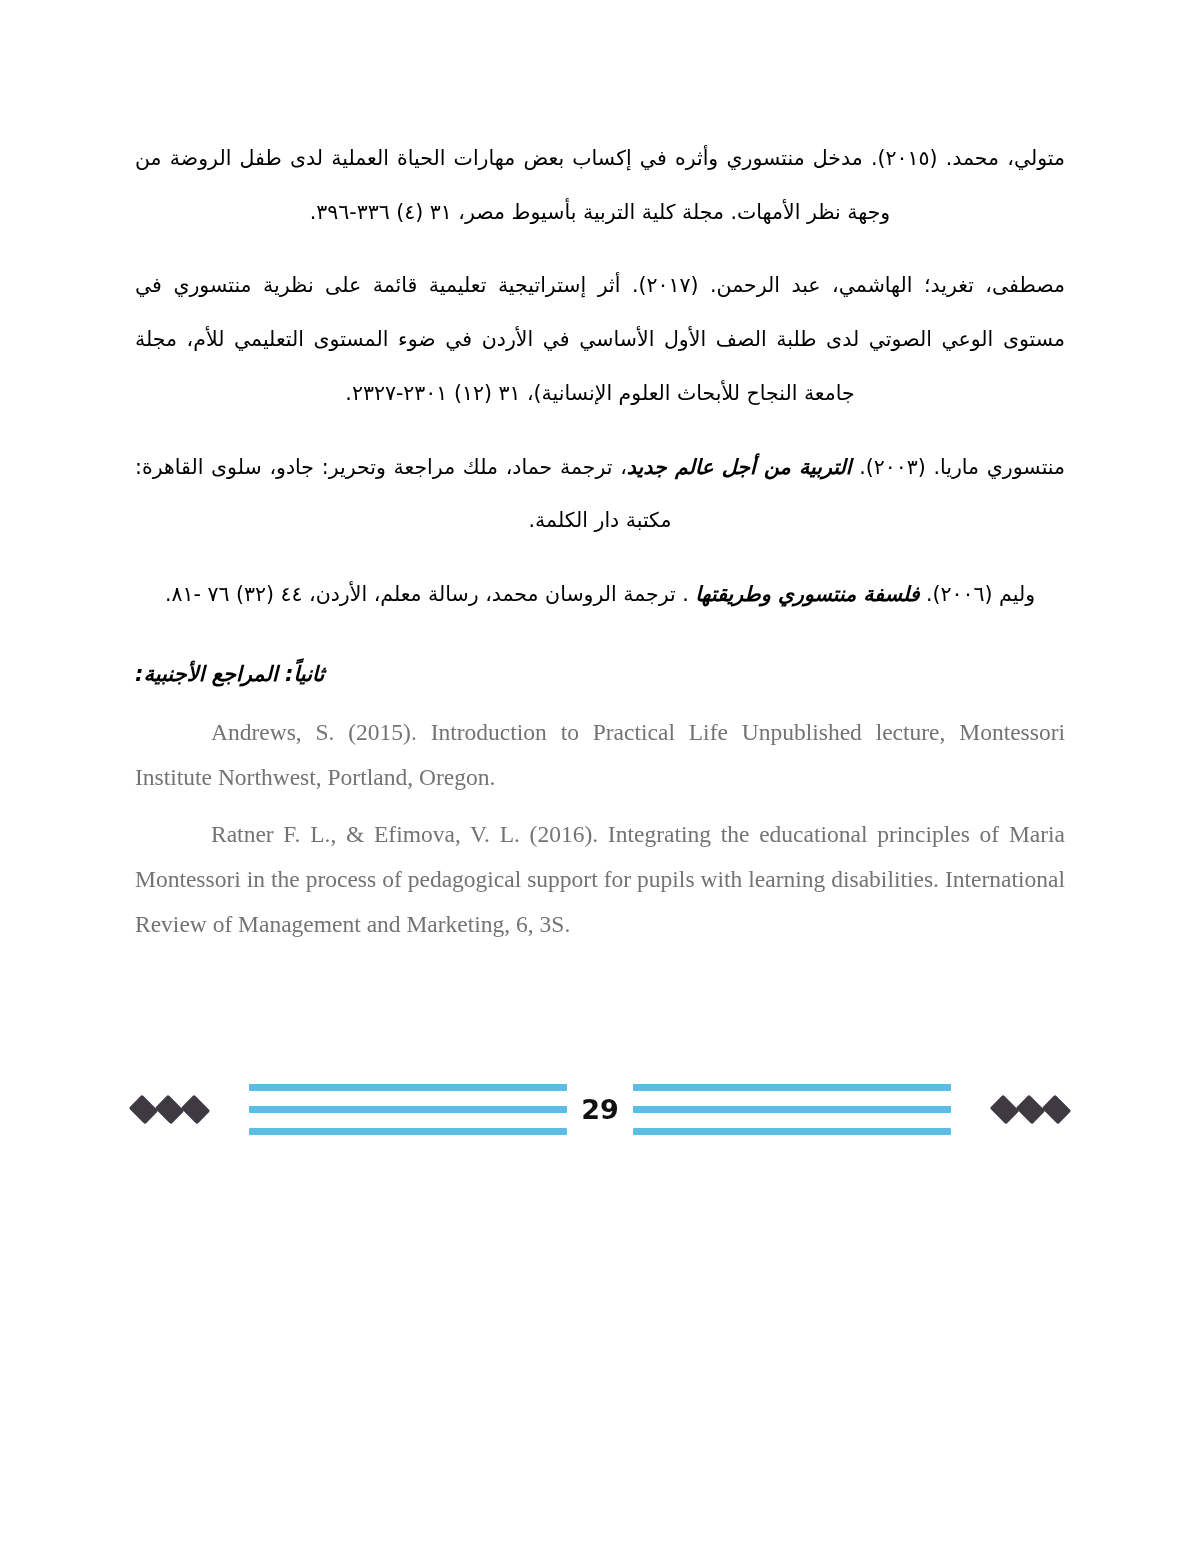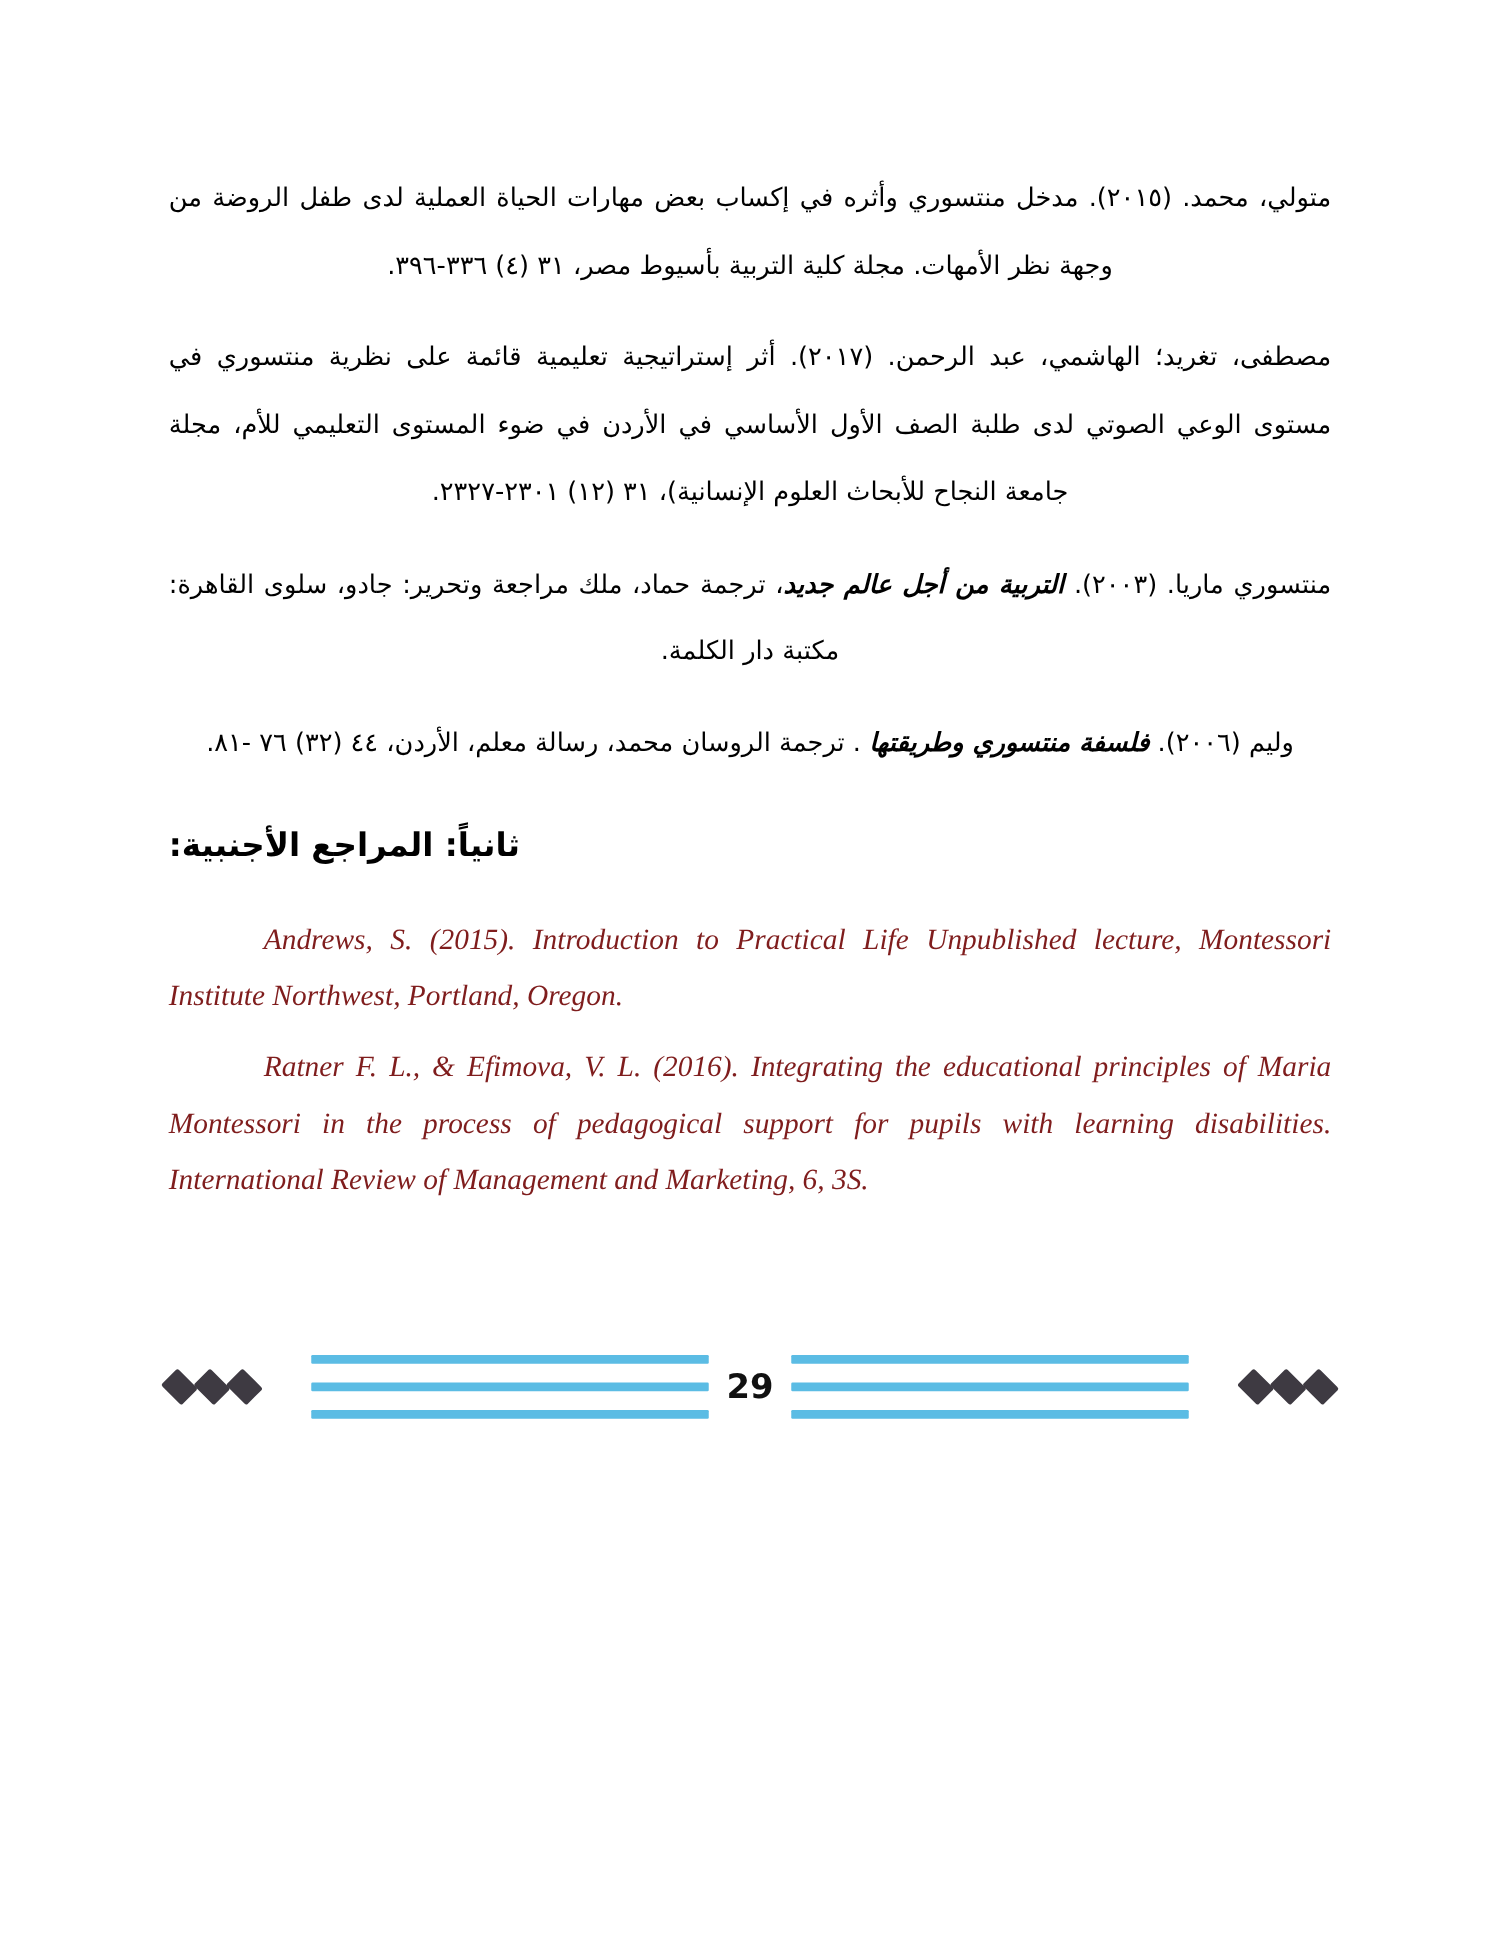--- a/index.html
+++ b/index.html
@@ -42,45 +42,45 @@
   .ar-ref .em {
     font-style: italic;
     font-weight: bold;
   }
 
   
   .ar-heading {
     direction: rtl;
     text-align: left;
     font-family: "DejaVu Sans", "Liberation Sans", sans-serif;
-    font-size: 26px;
+    font-size: 21px;
     font-weight: bold;
     color: #000000;
-    margin: 40px 0 38px 0;
+    margin: 40px 0 24px 0;
     padding-left: 0;
     unicode-bidi: isolate;
+    font-style: italic;
   }
 
   .ar-heading .inner {
     display: inline-block;
     margin-right: 0;
   }
 
   
   .en-ref {
     direction: ltr;
     text-align: justify;
     text-align-last: left;
     font-family: "Liberation Serif", "DejaVu Serif", serif;
     font-size: 23.5px;
     line-height: 1.92;
-    color: #7f1d1d;
+    color: #737373;
     margin: 0 0 12px 0;
     text-indent: 76px;
-    font-style: italic;
   }
 
   
   .footer {
     position: absolute;
     left: 0;
     right: 0;
     bottom: 41px;
     height: 60px;
     display: flex;

